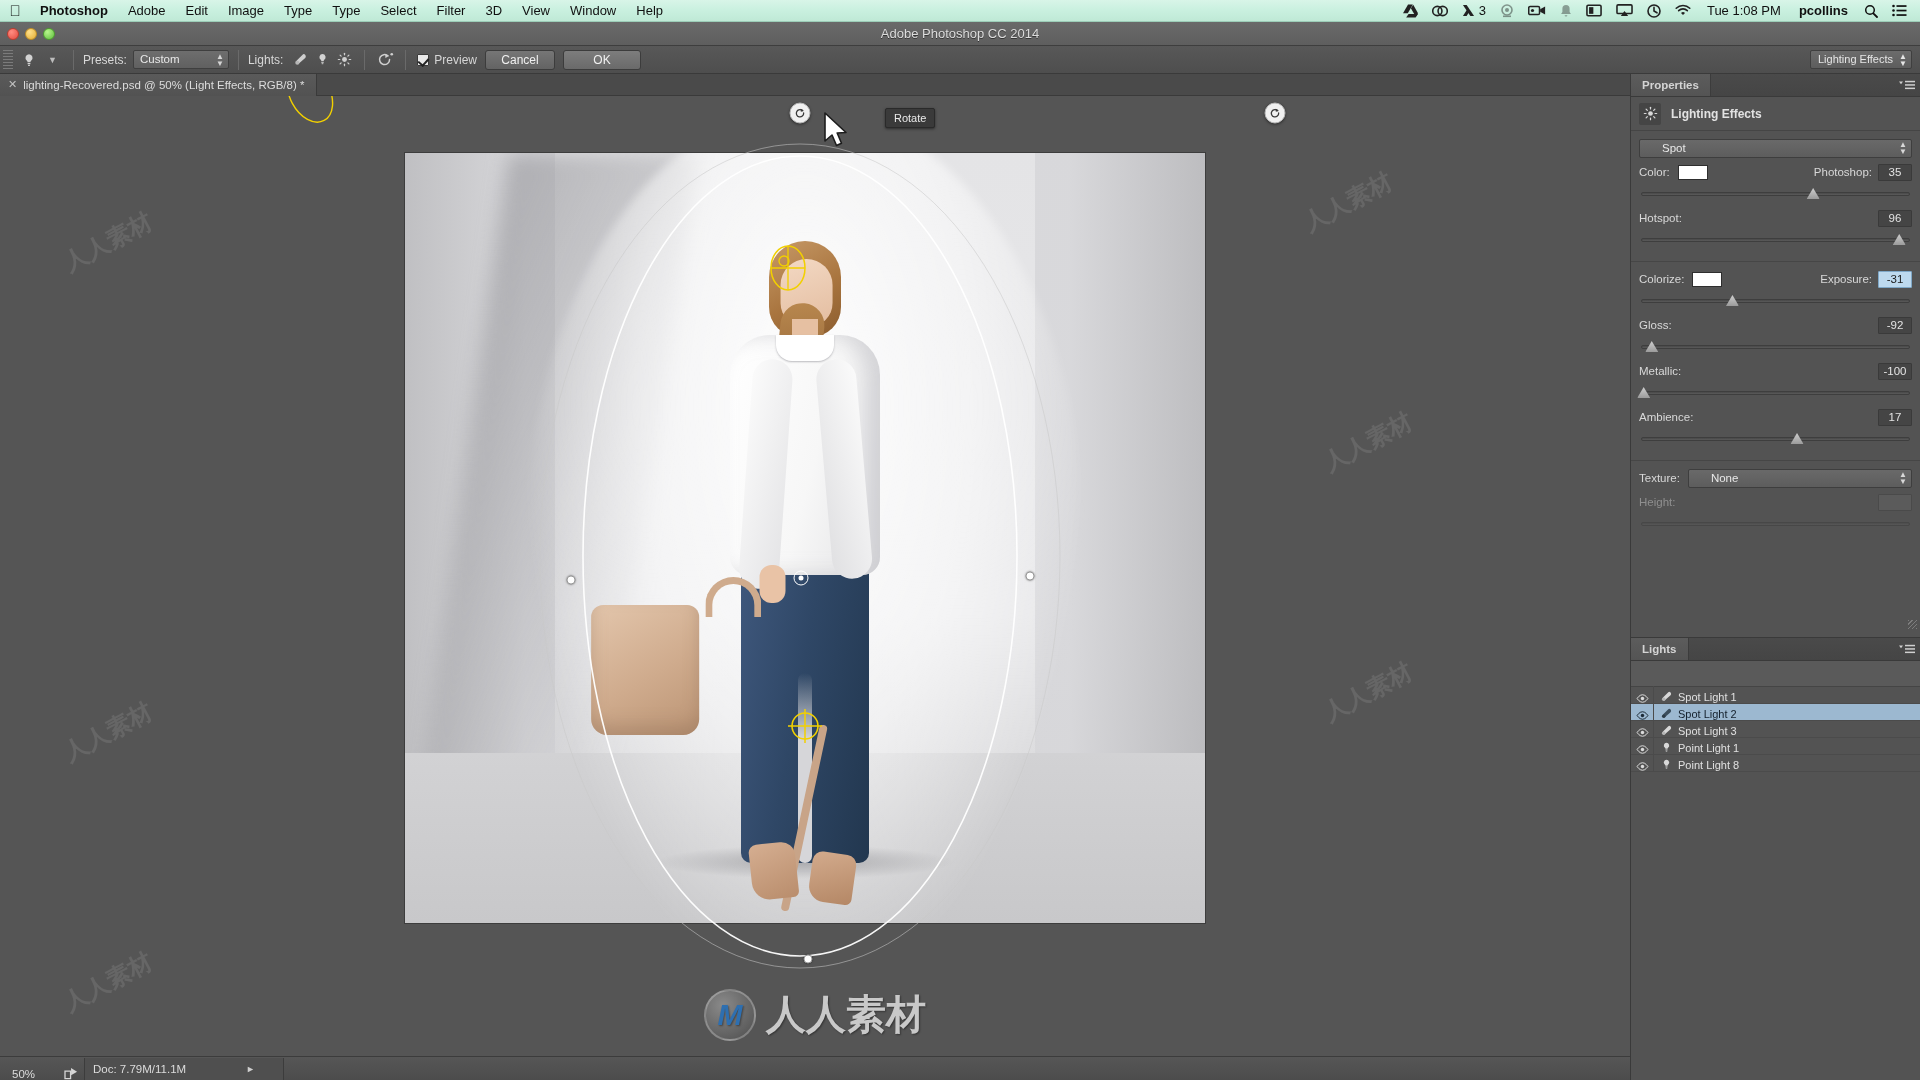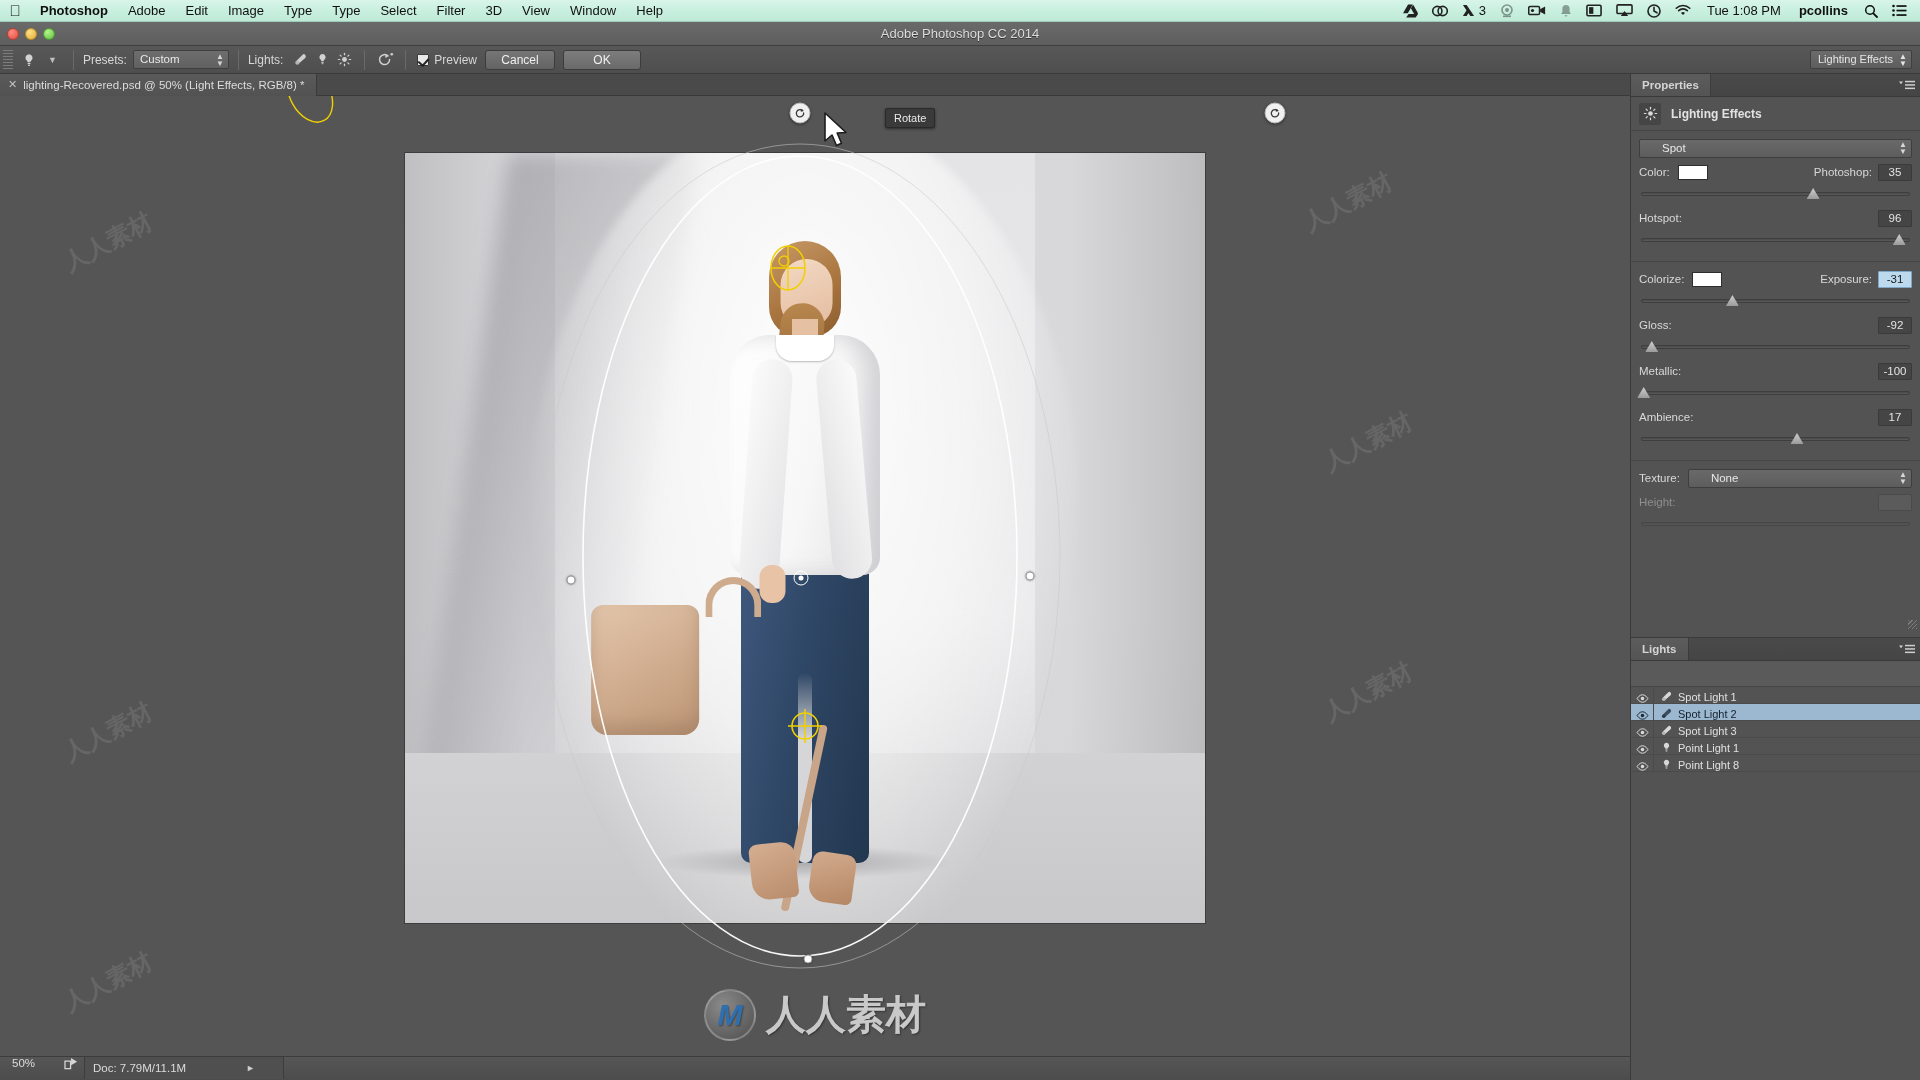--- a/index.html
+++ b/index.html
@@ -263,21 +263,21 @@
     font-size: 30px; color: #2e6fb0; font-style: italic;
     border: 2px solid rgba(255,255,255,.25);
   }
 
   
   #status-bar {
     position: absolute; bottom: 0; left: 0;
     width: 1630px; height: 24px;
     background: linear-gradient(to bottom, #565656, #4c4c4c);
     border-top: 1px solid #3c3c3c;
-    display: flex; align-items: flex-start;
+    display: flex; align-items: flex-end;
     font-size: 11.5px; color: #dcdcdc; z-index: 55;
   }
   #zoom-level { width: 58px; padding-left: 12px; }
   #share-button { width: 26px; display: flex; align-items: center; justify-content: center; }
   #doc-info {
     display: flex; align-items: center; gap: 0;
     background: #4f4f4f; border-left: 1px solid #3c3c3c; border-right: 1px solid #3c3c3c;
     height: 22px; padding: 0 8px; min-width: 200px;
   }
   #doc-info .lbl { padding-right: 60px; }

